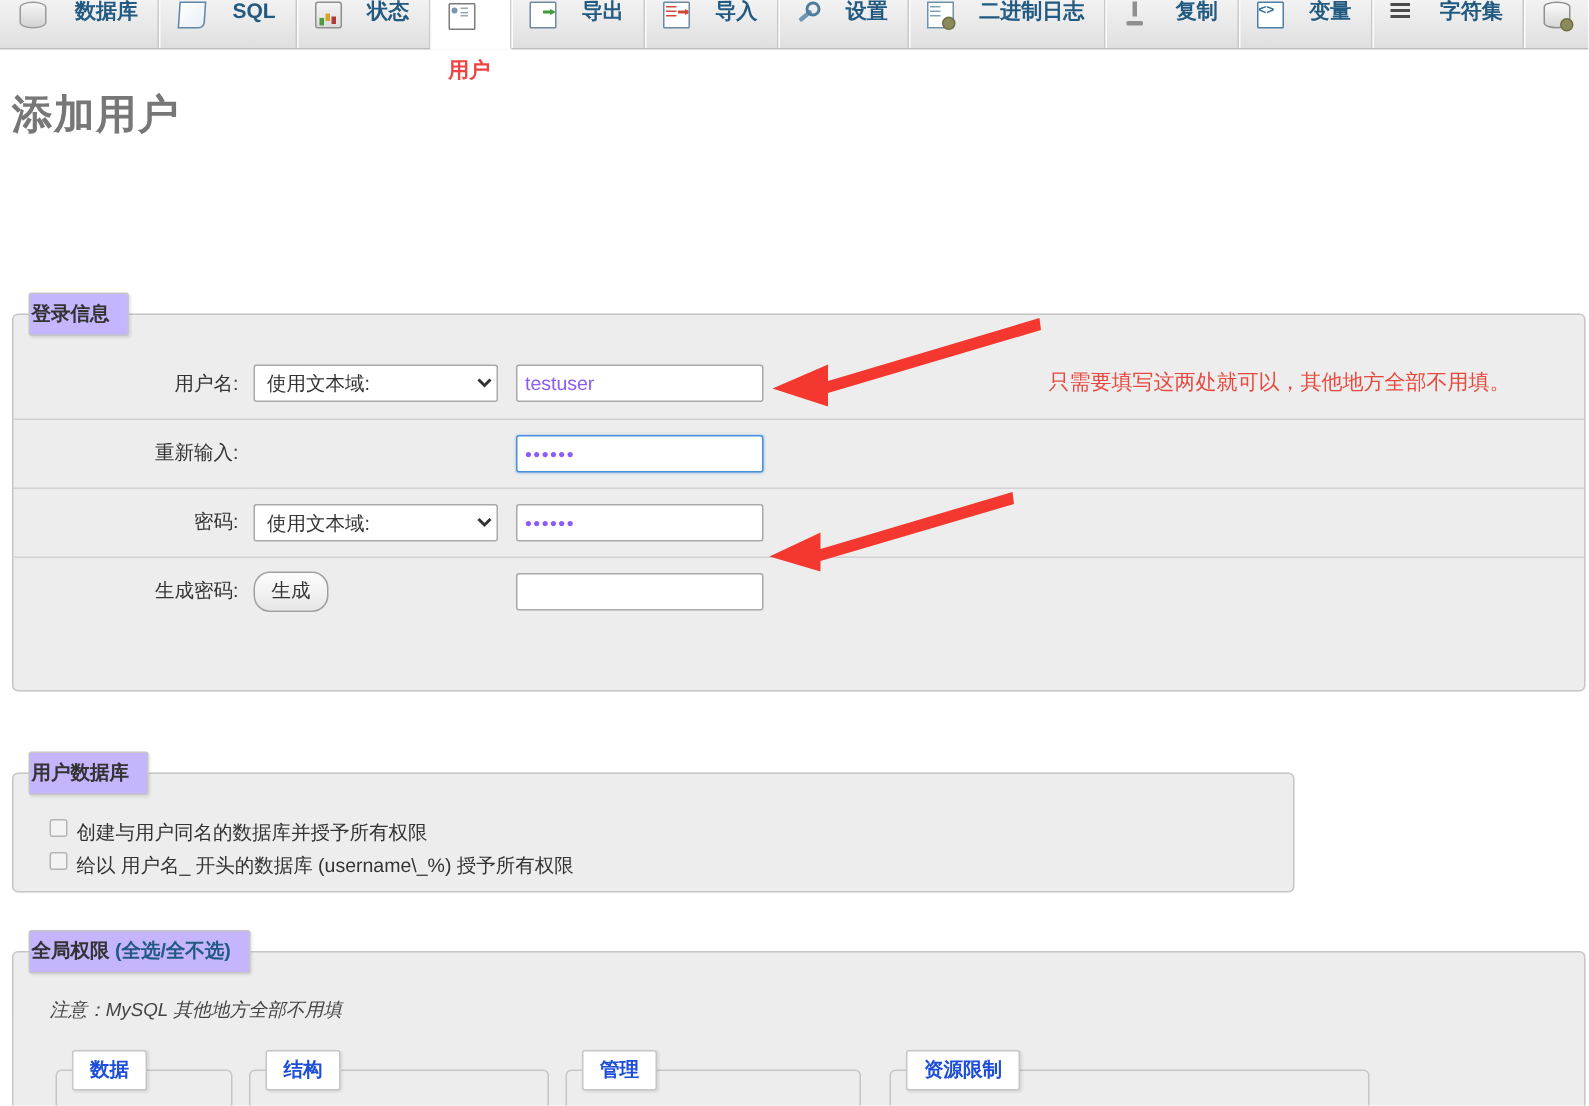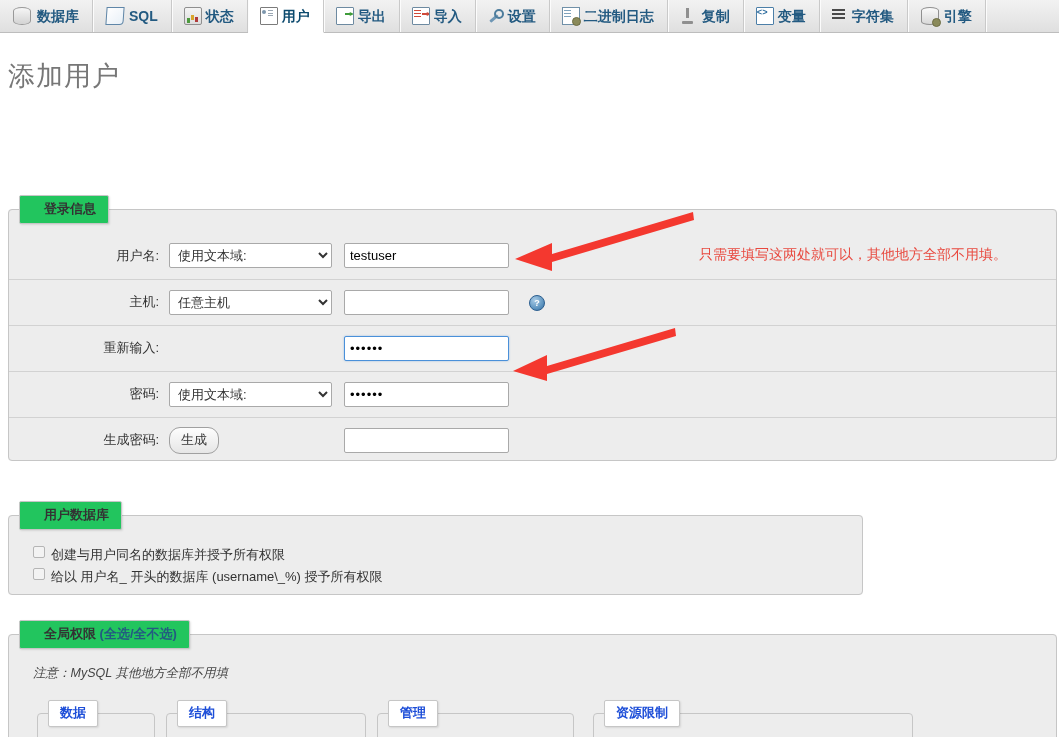--- a/index.html
+++ b/index.html
@@ -21,39 +21,39 @@
   .navbar {
     height: 33px;
     background: linear-gradient(to bottom, #f2f2f2 0%, #e8e8e8 55%, #dfdfdf 100%);
     border-bottom: 1px solid #bdbdbd;
     display: flex;
     align-items: stretch;
     box-sizing: border-box;
   }
   .navtab {
     display: flex;
-    align-items: center;
-    gap: 4px;
+    gap: 17px;
     padding: 0 13px 0 11px;
     border-right: 1px solid #c9c9c9;
     border-left: 1px solid #fcfcfc;
     font-size: 14px;
     font-weight: bold;
     color: #235a81;
     cursor: pointer;
     box-sizing: border-box;
     position: relative;
     white-space: nowrap;
   }
   .navtab:first-child { border-left: none; }
   .navtab.active {
     background: #ffffff;
     border-bottom: 1px solid #ffffff;
     margin-bottom: -1px;
-    color: #0c4a6e;
+    color: #ef4444;
+    flex-direction: column;
   }
   .navtab .tabicon {
     width: 16px;
     height: 16px;
     display: inline-block;
     flex: 0 0 16px;
     position: relative;
   }
   .navtab .tablabel { line-height: 1; }
   .nav-filler {
@@ -186,41 +186,41 @@
     background: #8a8a5a; border: 1px solid #6d6d44;
   }
 
   
   .page {
     padding: 0 0 0 0;
     position: relative;
   }
   .page-title {
     font-size: 27px;
-    font-weight: normal;
+    font-weight: bold;
     color: #777777;
     margin: 25px 0 0 8px;
     letter-spacing: 1px;
   }
 
   
   fieldset.pma {
     margin: 0;
     padding: 0;
     border: 1px solid #c6c6c6;
     border-radius: 4px;
     background: #ededed;
     box-sizing: border-box;
     position: relative;
   }
   fieldset.pma > legend {
-    background: #22c55e;
+    background: #c4b5fd;
     border: 1px solid #c6c6c6;
     border-radius: 2px;
-    padding: 4px 12px 5px 24px;
+    padding: 4px 12px 5px 1px;
     margin-left: 10px;
     font-weight: bold;
     font-size: 13px;
     color: #333333;
     box-shadow: 1px 1px 2px rgba(0,0,0,0.10);
   }
   fieldset.pma > legend .blue {
     color: #235a81;
     font-weight: bold;
   }
@@ -282,21 +282,21 @@
   }
   input.pma-text {
     width: 165px;
     height: 25px;
     font-size: 13px;
     font-family: "Liberation Sans", sans-serif;
     background: #ffffff;
     border: 1px solid #a9a9a9;
     border-radius: 2px;
     padding: 2px 5px;
-    color: #000000;
+    color: #8b5cf6;
     box-sizing: border-box;
   }
   input.pma-text.focused {
     border: 1px solid #4a90d9;
     box-shadow: 0 0 2px rgba(74,144,217,0.55);
     outline: none;
   }
   input.pma-text.pw {
     letter-spacing: 1px;
   }
@@ -480,34 +480,20 @@
             <select class="pma-select">
               <option>使用文本域:</option>
             </select>
           </td>
           <td class="cell-input">
             <input class="pma-text" type="text" value="testuser" style="">
           </td>
           <td class="cell-extra"></td>
         </tr>
 
-        <tr>
-          <td class="cell-label">主机:</td>
-          <td class="cell-select">
-            <select class="pma-select">
-              <option>任意主机</option>
-            </select>
-          </td>
-          <td class="cell-input">
-            <input class="pma-text" type="text" value="" style="">
-          </td>
-          <td class="cell-extra">
-            <span class="help-icon">?</span>
-          </td>
-        </tr>
 
         <tr>
           <td class="cell-label">重新输入:</td>
           <td class="cell-select"></td>
           <td class="cell-input">
             <input class="pma-text pw focused" type="text" value="••••••" style="">
           </td>
           <td class="cell-extra"></td>
         </tr>
 

